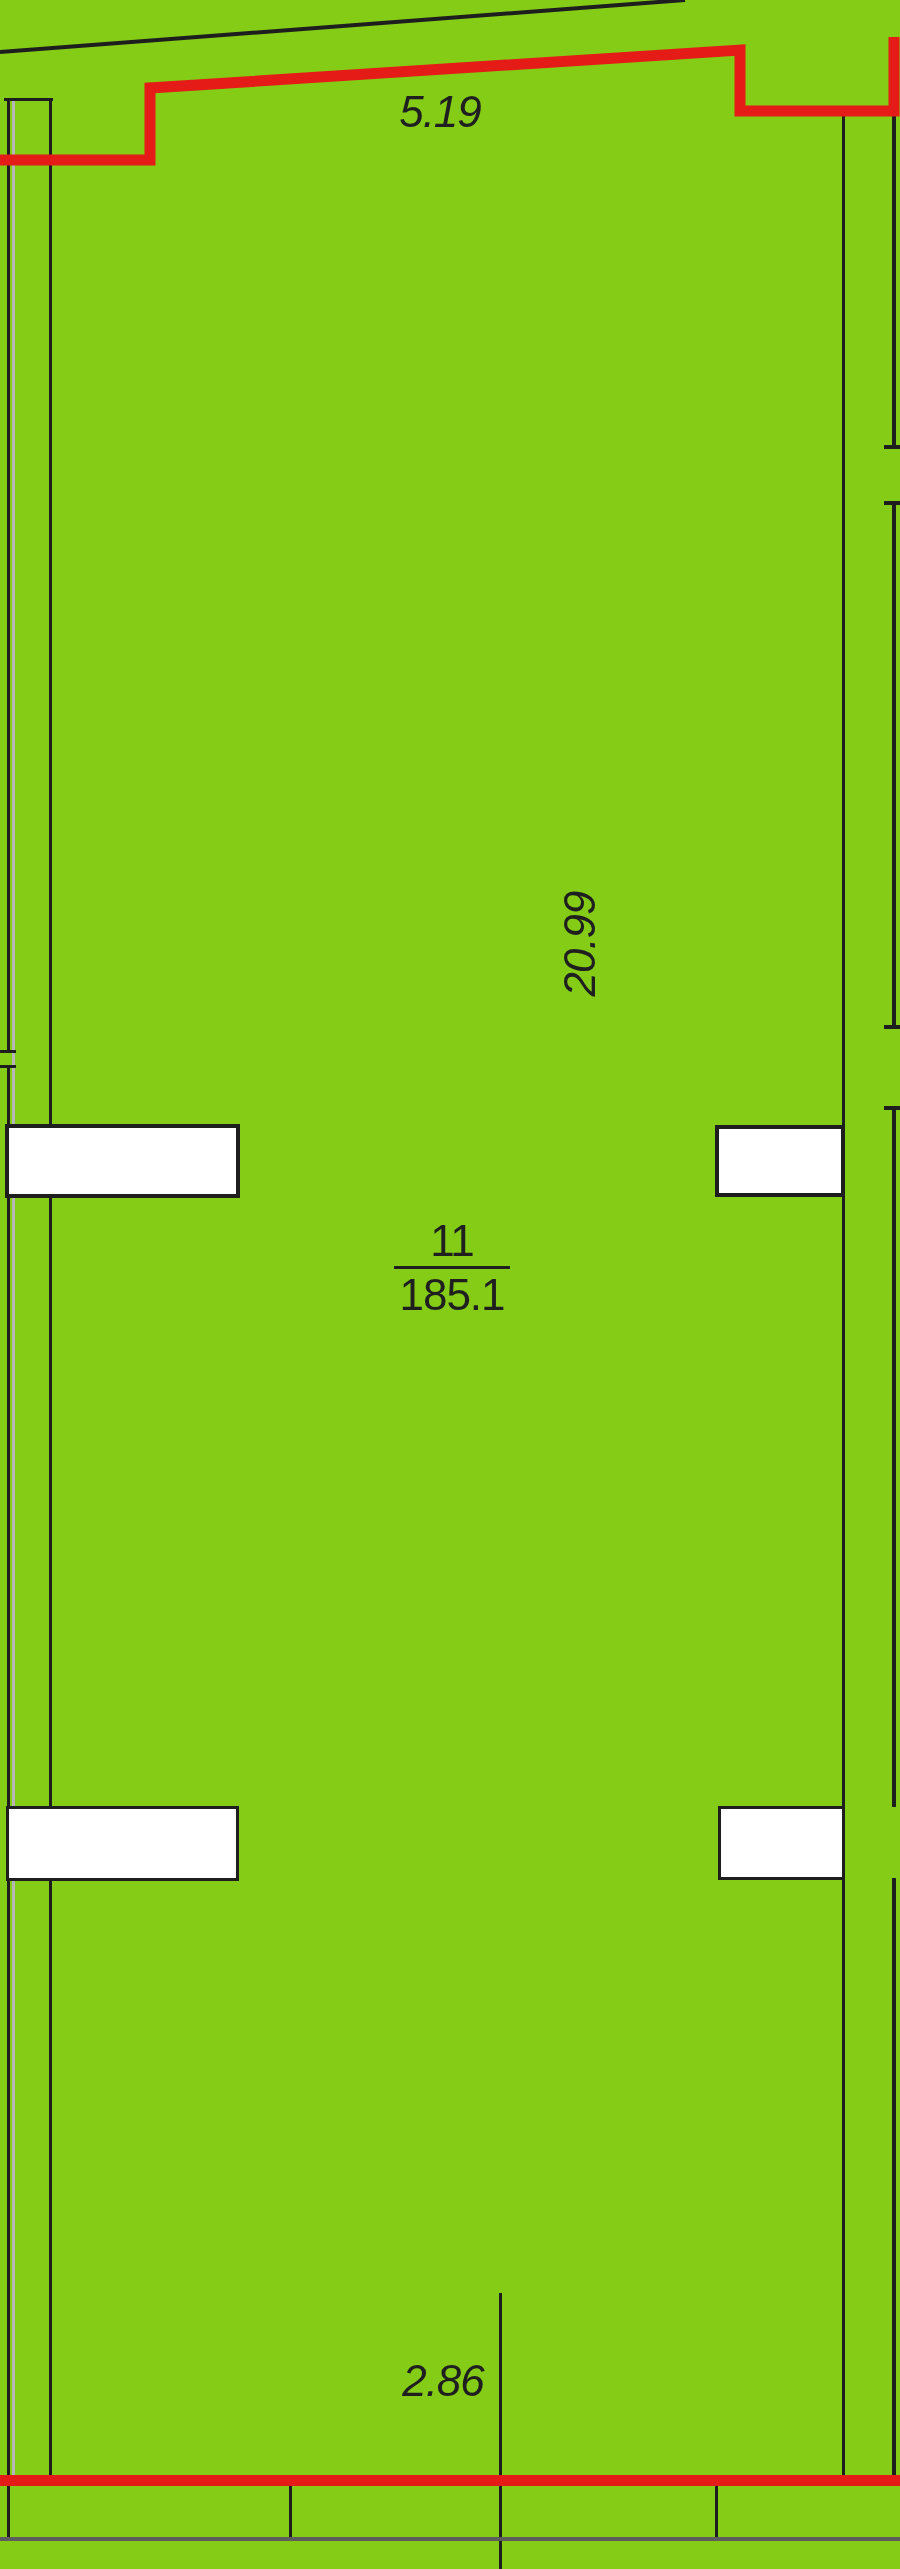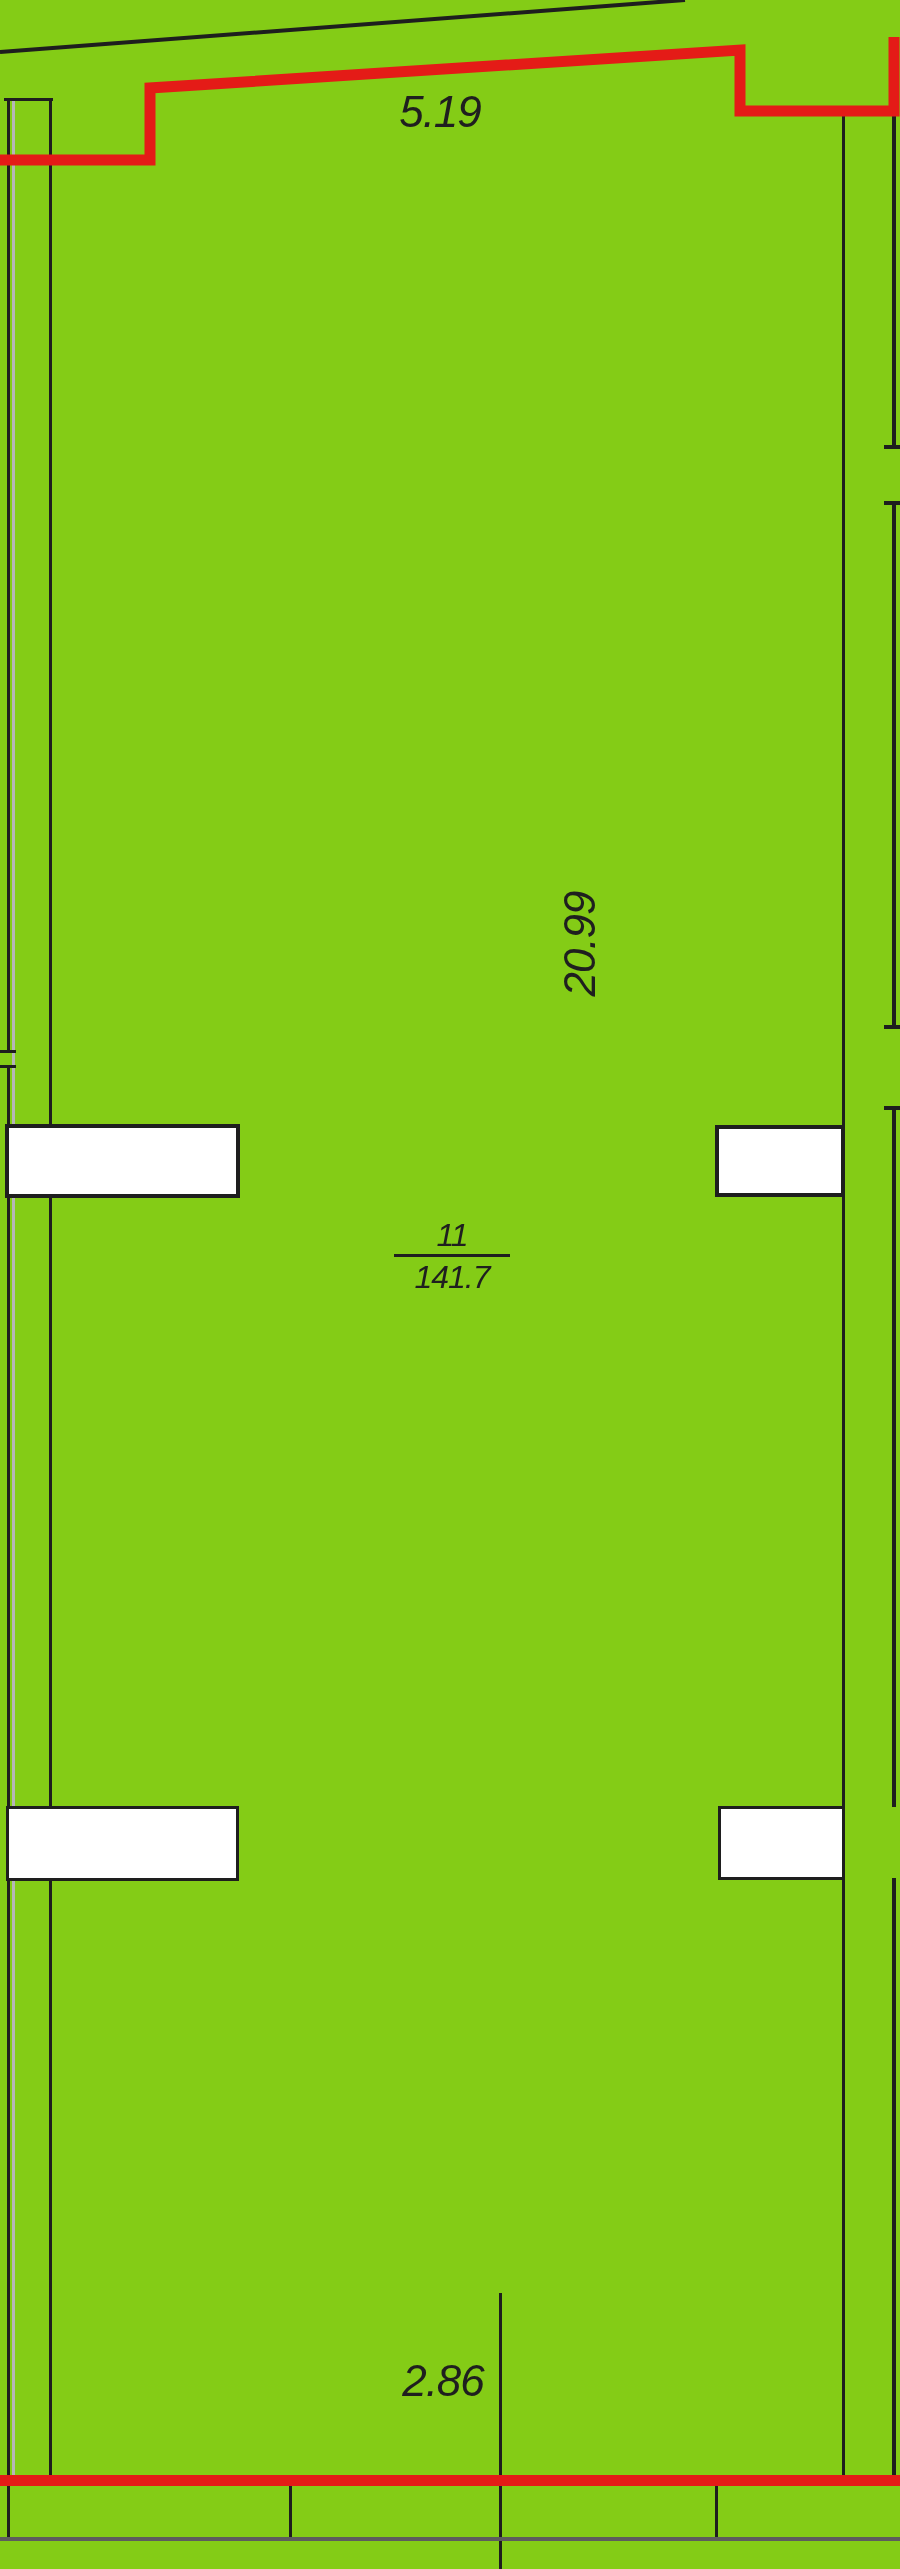--- a/index.html
+++ b/index.html
@@ -40,22 +40,21 @@
   #room-label {
     position: absolute;
     left: 372px; top: 1219px;
     width: 160px;
     display: flex;
     flex-direction: column;
     align-items: center;
   }
   #room-label .num, #room-label .area {
     color: #1f1f1f;
-    font-style: italic;
-    font-size: 32px;
+    font-size: 44px;
     line-height: 1;
     letter-spacing: -1px;
     white-space: nowrap;
   }
   #room-label .frac-line {
     width: 116px;
     height: 3px;
     background: #1f1f1f;
     margin: 3px 0 4px 0;
   }
@@ -106,18 +105,18 @@
     <line x1="0" y1="2480.5" x2="900" y2="2480.5" stroke="#e41b17" stroke-width="11" shape-rendering="crispEdges"></line>
   </svg>
 
   <div id="dim-top" class="dim-label">5.19</div>
 
   <div id="dim-height" class="dim-label">20.99</div>
 
   <div id="room-label">
     <div class="num">11</div>
     <div class="frac-line"></div>
-    <div class="area">141.7</div>
+    <div class="area">185.1</div>
   </div>
 
   <div id="dim-bottom" class="dim-label">2.86</div>
 
 </div>
 
 </body></html>

